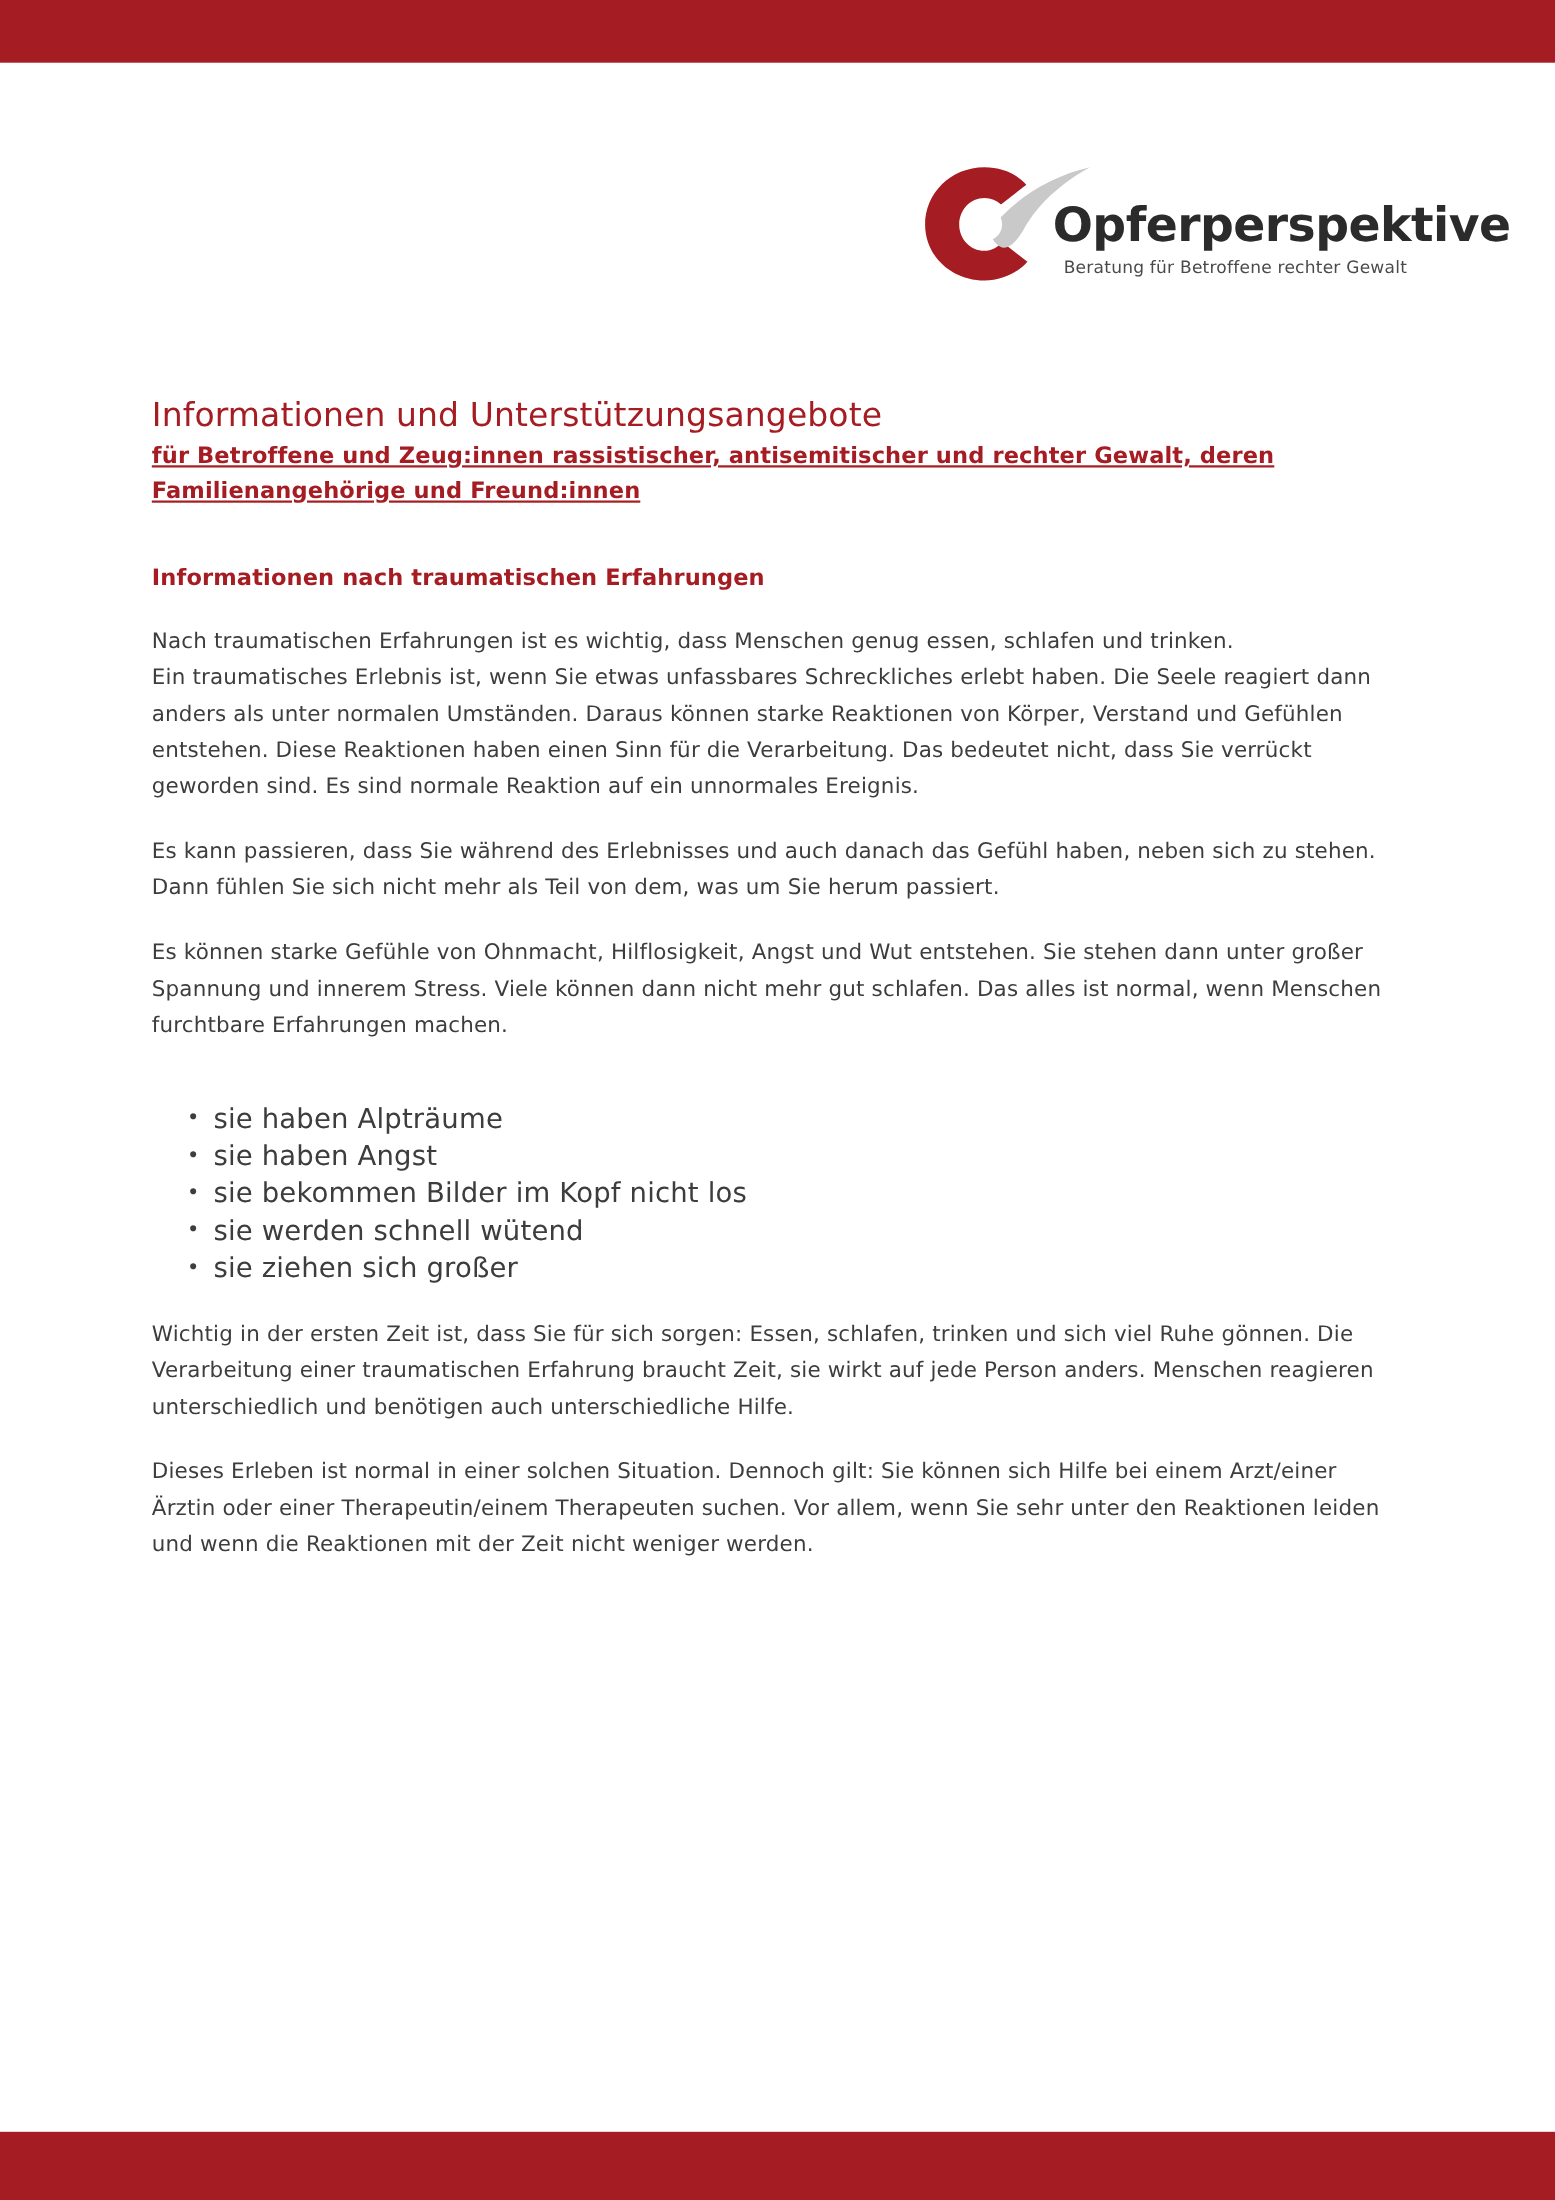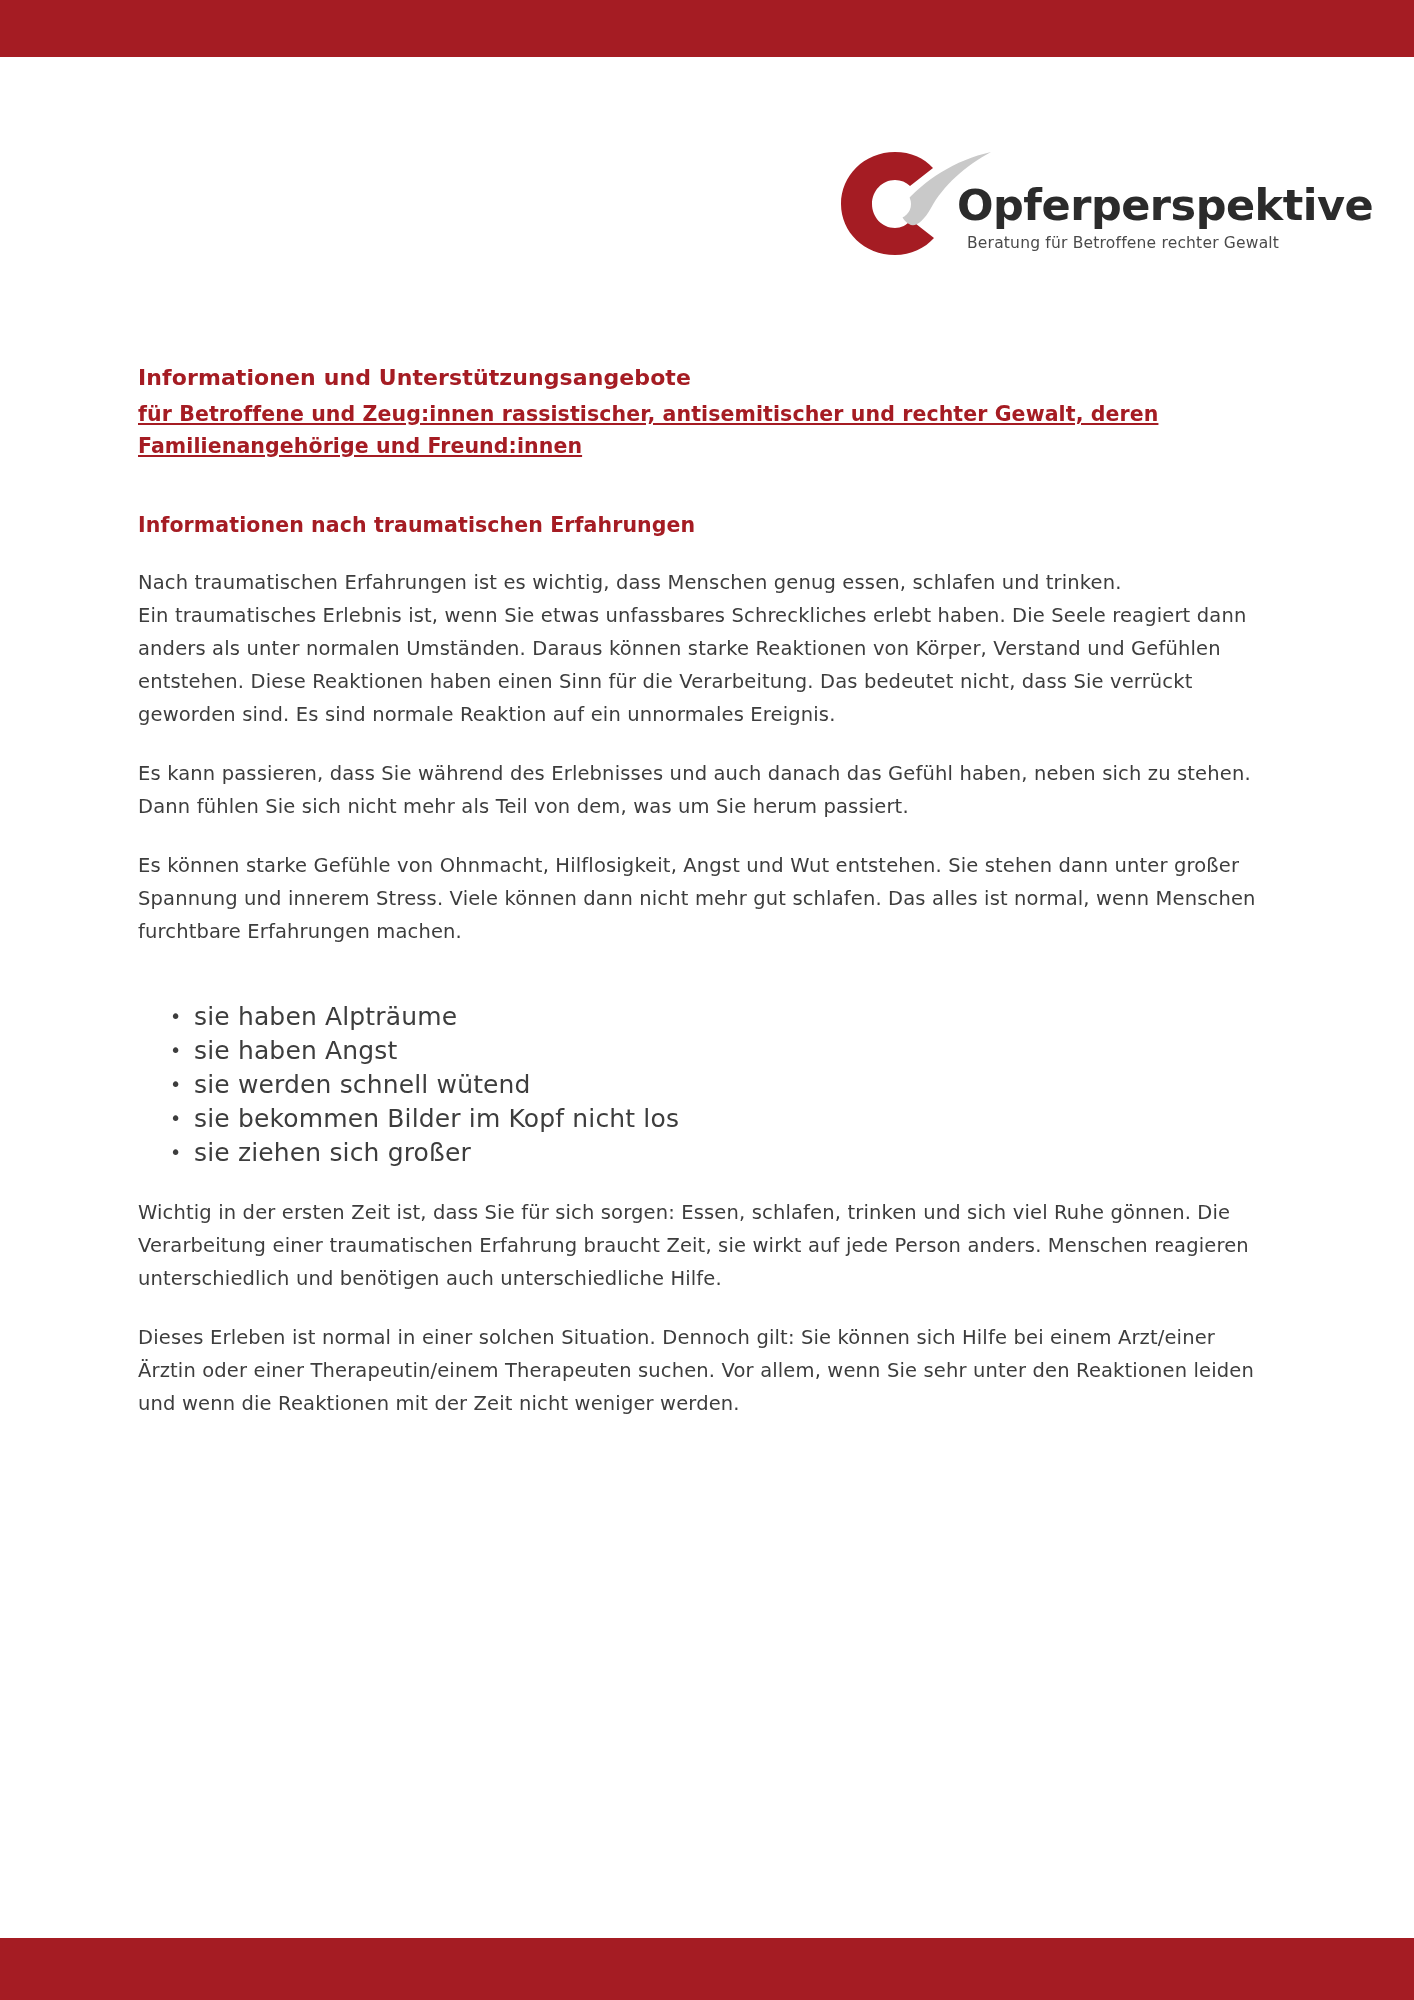--- a/index.html
+++ b/index.html
@@ -62,24 +62,24 @@
     color: #4a4a4a;
     letter-spacing: 0.2px;
   }
   .content {
     position: absolute;
     left: 138px;
     top: 360px;
     width: 1140px;
   }
   h1.title {
-    font-size: 22px;
+    font-size: 30px;
     line-height: 36px;
     color: #a51c23;
-    font-weight: bold;
+    font-weight: normal;
     margin: 0 0 0 0;
     letter-spacing: 0.1px;
   }
   .subtitle {
     font-size: 20.5px;
     line-height: 32px;
     color: #a51c23;
     font-weight: bold;
     margin: 2px 0 0 0;
     max-width: 1045px;
@@ -162,22 +162,22 @@
     <p class="body-text tight">Ein traumatisches Erlebnis ist, wenn Sie etwas unfassbares Schreckliches erlebt haben. Die Seele reagiert dann anders als unter normalen Umständen. Daraus können starke Reaktionen von Körper, Verstand und Gefühlen entstehen. Diese Reaktionen haben einen Sinn für die Verarbeitung. Das bedeutet nicht, dass Sie verrückt geworden sind. Es sind normale Reaktion auf ein unnormales Ereignis.</p>
     <p class="body-text">Es kann passieren, dass Sie während des Erlebnisses und auch danach das Gefühl haben, neben sich zu stehen. Dann fühlen Sie sich nicht mehr als Teil von dem, was um Sie herum passiert.</p>
     <p class="body-text">Es können starke Gefühle von Ohnmacht, Hilflosigkeit, Angst und Wut entstehen. Sie stehen dann unter großer Spannung und innerem Stress. Viele können dann nicht mehr gut schlafen. Das alles ist normal, wenn Menschen furchtbare Erfahrungen machen.</p>
 
     <div class="spacer-lg"></div>
 
 
     <ul class="symptom-list">
       <li>sie haben Alpträume</li>
       <li>sie haben Angst</li>
+      <li>sie bekommen Bilder im Kopf nicht los</li>
       <li>sie werden schnell wütend</li>
-      <li>sie bekommen Bilder im Kopf nicht los</li>
       <li>sie ziehen sich großer</li>
     </ul>
 
     <p class="body-text">Wichtig in der ersten Zeit ist, dass Sie für sich sorgen: Essen, schlafen, trinken und sich viel Ruhe gönnen. Die Verarbeitung einer traumatischen Erfahrung braucht Zeit, sie wirkt auf jede Person anders. Menschen reagieren unterschiedlich und benötigen auch unterschiedliche Hilfe.</p>
     <p class="body-text">Dieses Erleben ist normal in einer solchen Situation. Dennoch gilt: Sie können sich Hilfe bei einem Arzt/einer Ärztin oder einer Therapeutin/einem Therapeuten suchen. Vor allem, wenn Sie sehr unter den Reaktionen leiden und wenn die Reaktionen mit der Zeit nicht weniger werden.</p>
 
   </div>
 
   <div class="bottom-bar"></div>
 

